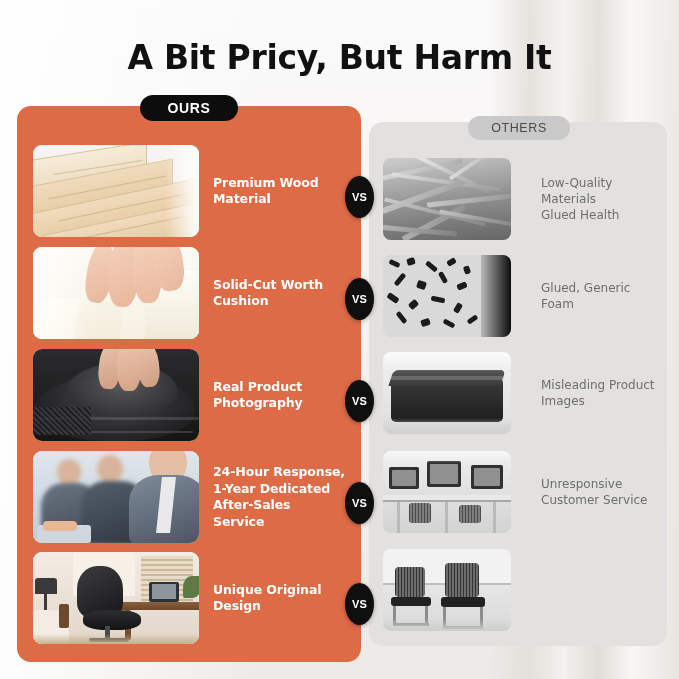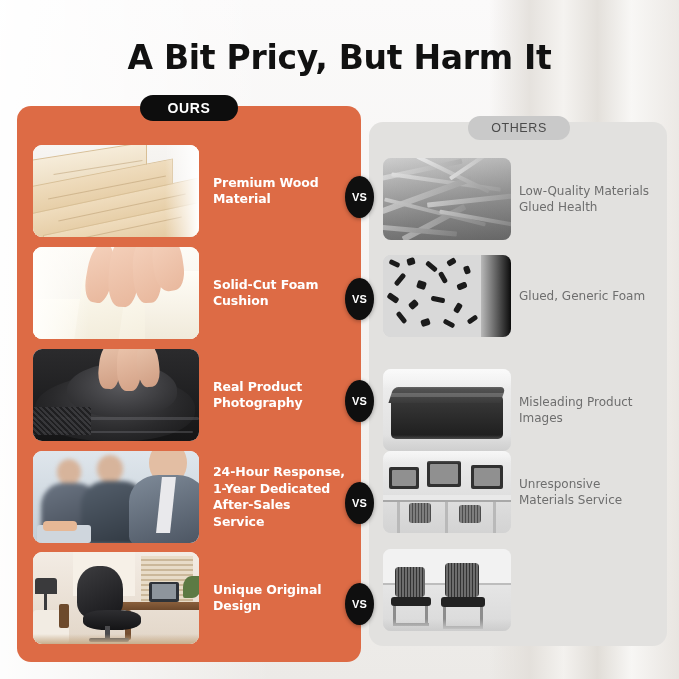--- a/index.html
+++ b/index.html
@@ -118,21 +118,21 @@
     align-items: center;
     gap: 14px;
   }
   .row-right {
     position: absolute;
     left: 383px;
     width: 278px;
     height: 82px;
     display: flex;
     align-items: center;
-    gap: 8px;
+    gap: 30px;
   }
 
   .thumb-l {
     width: 166px;
     height: 92px;
     border-radius: 9px;
     overflow: hidden;
     position: relative;
     flex: none;
     background: #fff;
@@ -355,21 +355,21 @@
         <div class="foam-sheet" style="left:46px;top:16px;width:44px;height:88px;transform:rotate(8deg);border-radius:30% 0 0 0;"></div>
         <div class="foam-sheet" style="left:112px;top:24px;width:70px;height:78px;border-radius:24px 0 0 0;background:linear-gradient(180deg,#fffdf7,#eee7d6);"></div>
         <div class="finger" style="left:54px;top:-4px;width:26px;height:60px;transform:rotate(10deg);"></div>
         <div class="finger" style="left:76px;top:-10px;width:30px;height:70px;transform:rotate(4deg);"></div>
         <div class="finger" style="left:100px;top:-8px;width:28px;height:64px;transform:rotate(-3deg);"></div>
         <div class="finger" style="left:120px;top:-12px;width:30px;height:56px;transform:rotate(-8deg);"></div>
         <div style="position:absolute;left:0;top:0;width:56px;height:100%;background:linear-gradient(90deg,#fffefb,rgba(255,255,255,0));"></div>
       </div>
     </div>
     <div class="label-l">
-      <div>Solid-Cut Foam</div>
+      <div>Solid-Cut Worth</div>
       <div>Cushion</div>
     </div>
   </div>
 
   <div class="vs" style="left:345px;top:278px;">VS</div>
 
   <div class="row-right" style="top:255px;">
     <div class="thumb-r">
       <div class="art rebond-bg">
         <div class="chip" style="left:6px;top:6px;width:11px;height:5px;transform:rotate(24deg);"></div>
@@ -411,21 +411,21 @@
       </div>
     </div>
     <div class="label-l">
       <div>Real Product</div>
       <div>Photography</div>
     </div>
   </div>
 
   <div class="vs" style="left:345px;top:380px;">VS</div>
 
-  <div class="row-right" style="top:369px;">
+  <div class="row-right" style="top:352px;">
     <div class="thumb-r">
       <div class="art slab-bg">
         <div class="slab" style="left:8px;top:26px;width:112px;height:44px;"></div>
         <div class="slab-top" style="left:8px;top:18px;width:112px;height:16px;transform:skewX(-18deg);"></div>
         <div style="position:absolute;left:8px;top:24px;width:112px;height:4px;background:rgba(255,255,255,.18);"></div>
         <div style="position:absolute;left:0;top:0;width:100%;height:20px;background:linear-gradient(180deg,#fafafa,rgba(250,250,250,0));"></div>
         <div style="position:absolute;left:0;bottom:0;width:100%;height:16px;background:linear-gradient(0deg,#cfcfcf,rgba(207,207,207,0));"></div>
       </div>
     </div>
     <div class="label-r">
@@ -473,21 +473,21 @@
         <div class="deskline" style="left:14px;top:51px;width:3px;height:31px;"></div>
         <div class="deskline" style="left:62px;top:51px;width:3px;height:31px;"></div>
         <div class="deskline" style="left:110px;top:51px;width:3px;height:31px;"></div>
         <div class="mesh-back" style="left:26px;top:52px;width:22px;height:20px;border-radius:3px;opacity:.85;"></div>
         <div class="mesh-back" style="left:76px;top:54px;width:22px;height:18px;border-radius:3px;opacity:.85;"></div>
         <div style="position:absolute;left:0;top:0;width:100%;height:12px;background:linear-gradient(180deg,#f7f7f7,rgba(247,247,247,0));"></div>
       </div>
     </div>
     <div class="label-r">
       <div>Unresponsive</div>
-      <div>Materials Service</div>
+      <div>Customer Service</div>
     </div>
   </div>
 
   <div class="row-left" style="top:552px;">
     <div class="thumb-l">
       <div class="art home-bg">
         <div class="window-blind" style="left:108px;top:4px;width:52px;height:46px;"></div>
         <div style="position:absolute;left:40px;top:0;width:62px;height:44px;background:#f6f0e7;"></div>
         <div class="deskwood" style="left:74px;top:50px;width:94px;height:8px;"></div>
         <div class="deskwood" style="left:92px;top:58px;width:6px;height:30px;"></div>

